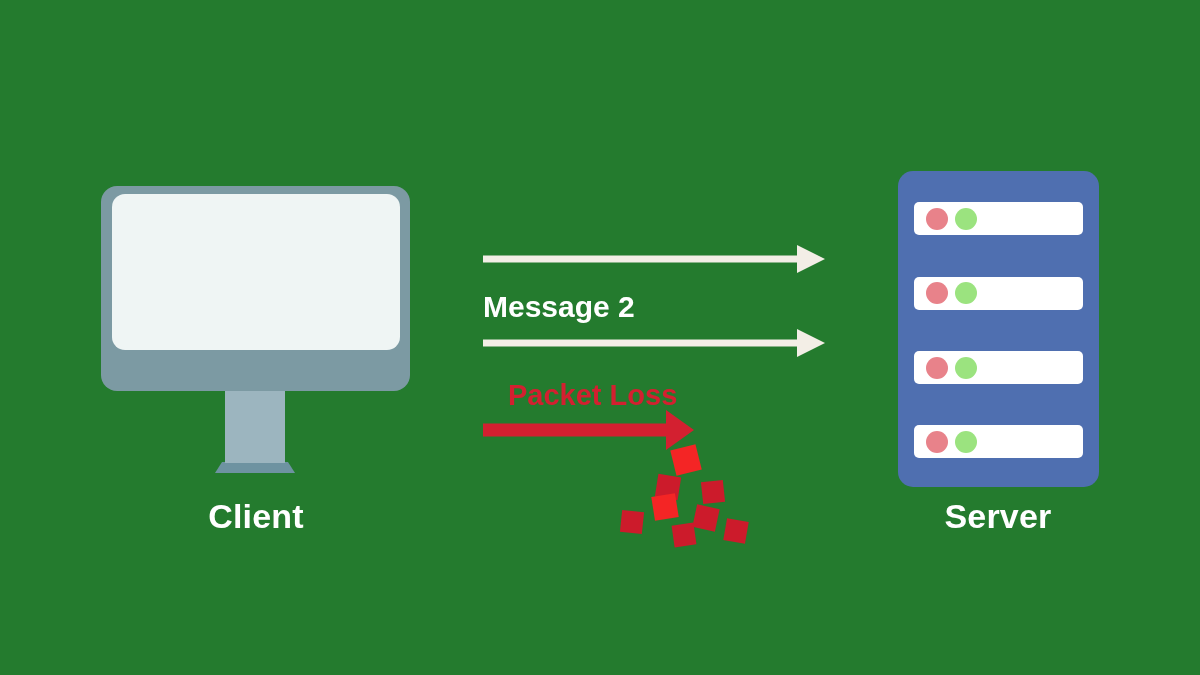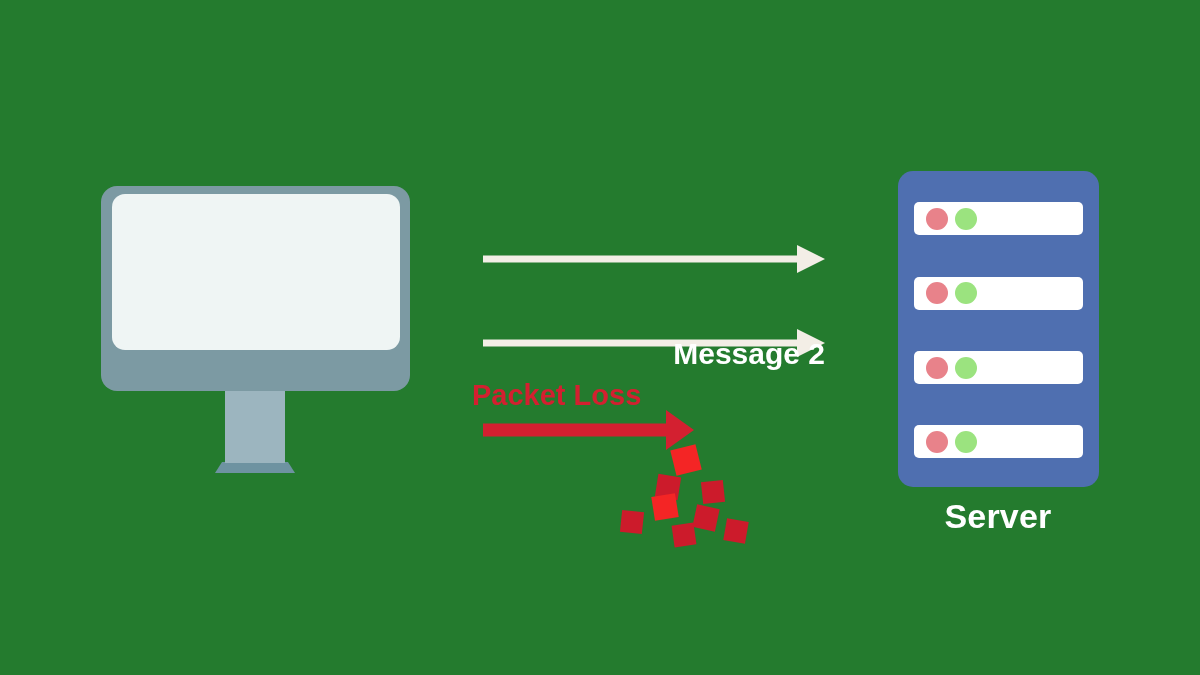--- a/index.html
+++ b/index.html
@@ -62,31 +62,30 @@
     font-weight: bold;
     font-size: 30px;
     line-height: 40px;
     white-space: nowrap;
   }
   #msg2-label {
     position: absolute;
     left: 483px;
     top: 287px;
     width: 342px;
-    text-align: right;
+    text-align: left;
     color: #FFFFFF;
     font-weight: bold;
     font-size: 30px;
     line-height: 40px;
     white-space: nowrap;
-    margin-top: 47px;
   }
   #packet-loss-label {
     position: absolute;
-    left: 472px;
+    left: 508px;
     top: 376px;
     color: #D32030;
     font-weight: bold;
     font-size: 29px;
     line-height: 38px;
     white-space: nowrap;
     text-align: center;
   }
 </style>
 </head>
@@ -161,15 +160,16 @@
       <rect x="621" y="511" width="22" height="22" fill="#CC1B2B" transform="rotate(6 632 522)"></rect>
       <rect x="673" y="524" width="22" height="22" fill="#CC1B2B" transform="rotate(-8 684 535)"></rect>
       <rect x="725" y="520" width="22" height="22" fill="#CC1B2B" transform="rotate(10 736 531)"></rect>
     </g>
 
   </svg>
 
   <div id="msg2-label">Message 2</div>
   <div id="packet-loss-label">Packet Loss</div>
 
+  <div class="lbl" id="client-label">Client</div>
   <div class="lbl" id="server-label">Server</div>
 
 </div>
 
 </body></html>

